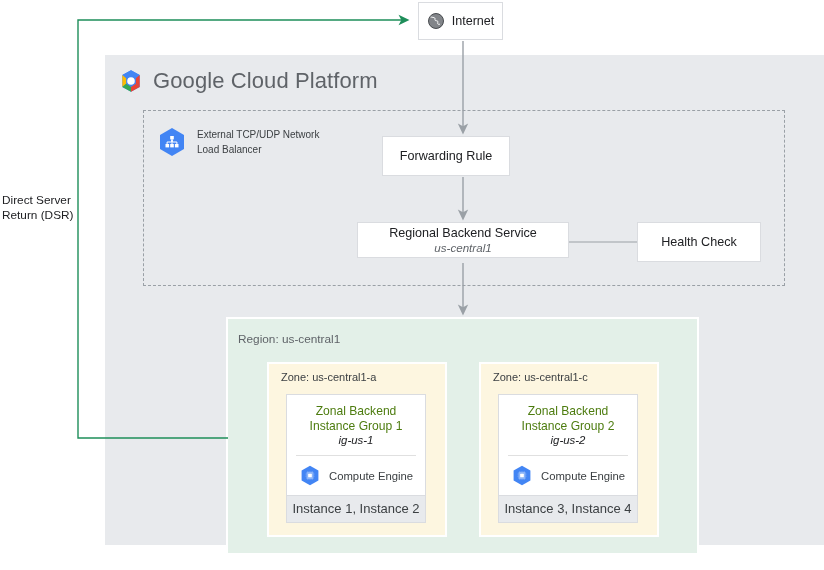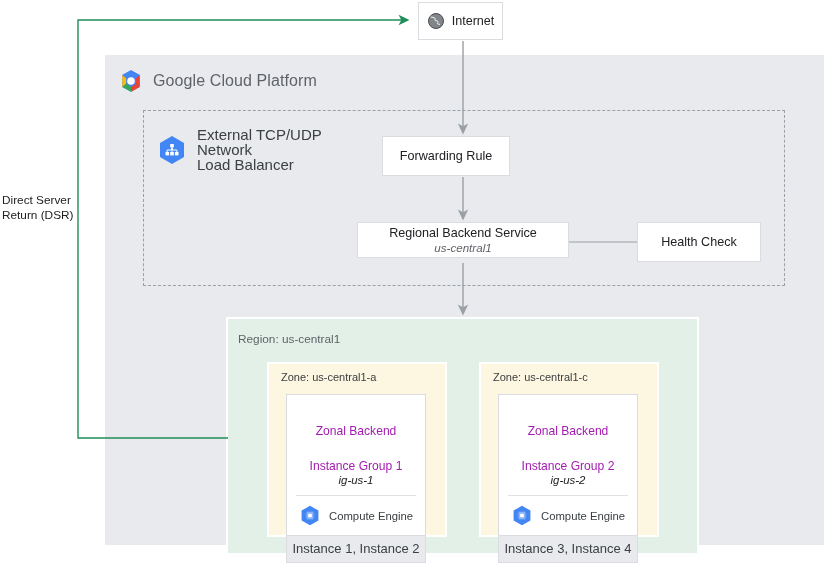--- a/index.html
+++ b/index.html
@@ -30,21 +30,21 @@
   }
   .gcp-header {
     position: absolute;
     left: 118px; top: 68px;
     display: flex;
     align-items: center;
     gap: 9px;
   }
   .gcp-logo { width: 26px; height: 26px; display:block; }
   .gcp-title {
-    font-size: 16px;
+    font-size: 22px;
     color: #5f6368;
     letter-spacing: .1px;
     white-space: nowrap;
   }
   .gcp-title b { font-weight: 400; }
 
   
   .lb-box {
     position: absolute;
     left: 143px; top: 110px;
@@ -56,21 +56,21 @@
   .lb-label {
     position: absolute;
     left: 158px; top: 127px;
     display: flex;
     align-items: center;
     gap: 11px;
     width: 220px;
   }
   .lb-icon { width: 28px; height: 30px; display:block; flex: 0 0 auto; }
   .lb-text {
-    font-size: 15px;
+    font-size: 10px;
     line-height: 15px;
     color: #3c4043;
   }
 
   
   .node {
     position: absolute;
     background: #ffffff;
     border: 1px solid #dadce0;
     box-sizing: border-box;
@@ -137,21 +137,21 @@
     background: #ffffff;
     border: 1px solid #dadce0;
     box-sizing: border-box;
   }
   .ig-a { left: 286px; }
   .ig-c { left: 498px; }
   .ig-head {
     padding: 9px 6px 7px;
     text-align: center;
   }
-  .ig-title { font-size: 12.1px; color: #a21caf; line-height: 14.5px; margin-top: 20px; }
+  .ig-title { font-size: 12.1px; color: #4d7c0f; line-height: 14.5px; }
   .ig-sub { font-size: 11.4px; color: #202124; font-style: italic; line-height: 15px; }
   .ig-divider { height: 1px; background: #e0e0e0; margin: 0 9px; }
   .ig-ce {
     display: flex;
     align-items: center;
     gap: 9px;
     padding: 9px 0 9px 13px;
   }
   .ce-icon { width: 20px; height: 21px; display:block; flex:0 0 auto; }
   .ce-text { font-size: 11.3px; color: #3c4043; }

